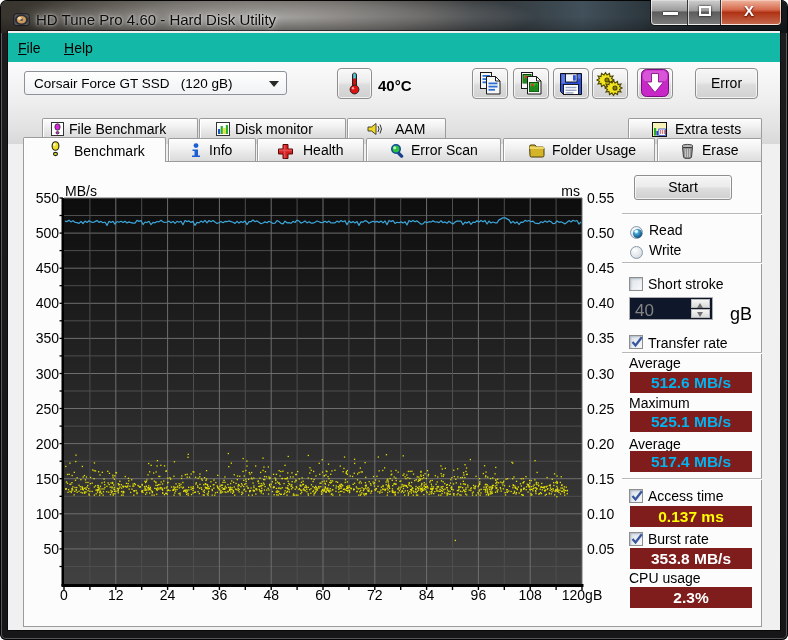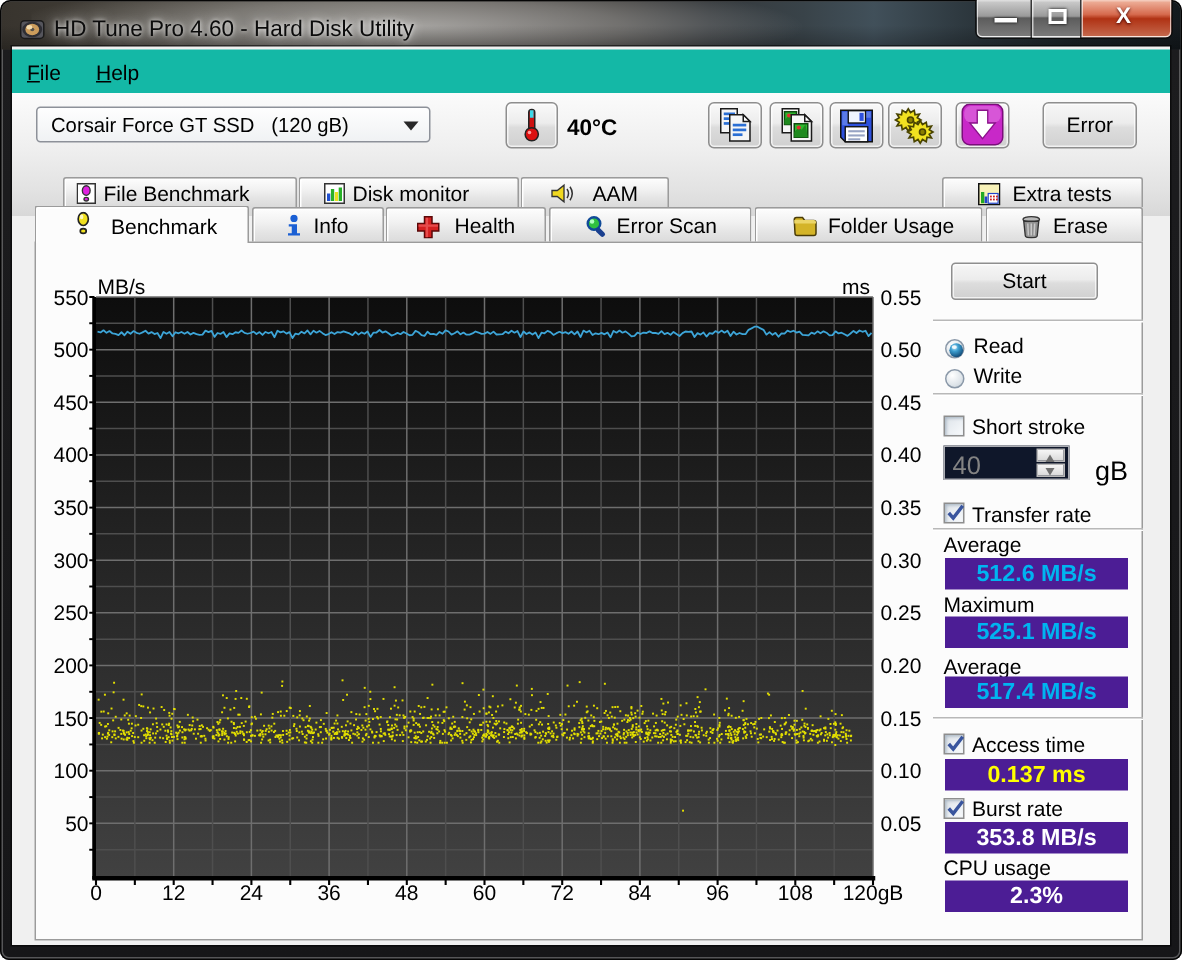--- a/index.html
+++ b/index.html
@@ -42,21 +42,21 @@
 .tab{position:absolute;border:1px solid #9b9b9b;border-bottom:none;border-radius:2px 2px 0 0;
  background:linear-gradient(180deg,#fdfdfd 0,#f1f1f1 40%,#e4e4e4 70%,#dadada 100%);
  font-size:14px;color:#000;box-shadow:inset 1px 1px 0 #fff}
 .tab .ic{position:absolute}
 .tab .tx{position:absolute;white-space:nowrap}
 #tabsel{background:#fcfcfc;box-shadow:inset 1px 1px 0 #fff;z-index:4}
 
 #panel{position:absolute;left:15px;top:130px;width:739px;height:466px;background:#fcfcfc;border:1px solid #9b9b9b}
 
 .lbl{position:absolute;font-size:14px;color:#000;white-space:nowrap}
-.vbox{position:absolute;left:622px;width:122px;height:21px;background:#4c1d95;text-align:center;
+.vbox{position:absolute;left:622px;width:122px;height:21px;background:#7f1d1d;text-align:center;
  font-size:15.5px;font-weight:bold;line-height:21px}
 .sep{position:absolute;left:614px;width:140px;height:1px;background:#b8b8b8;box-shadow:0 1px 0 #fff}
 .cb{position:absolute;left:621px;width:14px;height:14px;background:linear-gradient(135deg,#dde3e9,#f8fafc);border:1px solid #8e8e8e;box-shadow:inset 1px 1px 2px rgba(120,140,160,0.5)}
 .cb svg{position:absolute;left:-1px;top:-2px}
 .radio{position:absolute;left:622px;width:13px;height:13px;border-radius:50%;border:1px solid #8a98a8;background:radial-gradient(circle at 35% 30%,#fff 0,#dfe5ea 60%,#c2ccd4 100%)}
 #startb{position:absolute;left:626px;top:144px;width:98px;height:25px;font-size:14px;text-align:center;line-height:23px;
  background:linear-gradient(180deg,#f6f6f6 0,#ececec 45%,#dddddd 55%,#d0d0d0 100%);border:1px solid #8e8e8e;border-radius:3px;box-shadow:inset 0 0 0 1px rgba(255,255,255,0.7)}
 #spin{position:absolute;left:621px;top:266px;width:84px;height:23px;border:1px solid #abadb3;background:#0f172a;font-size:17px;color:#838383}
 #spin span{position:absolute;left:5px;top:3px}
 .spb{position:absolute;right:2px;width:19px;height:9px;background:linear-gradient(180deg,#f6f6f6,#dadada);border:1px solid #b8b8b8}

